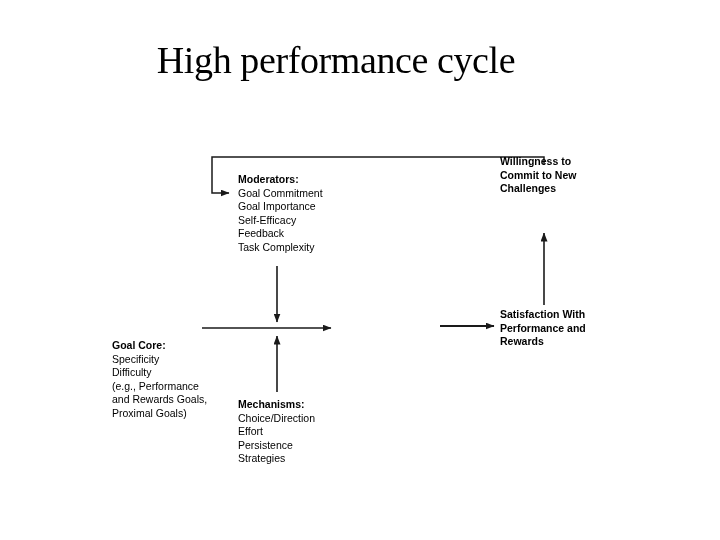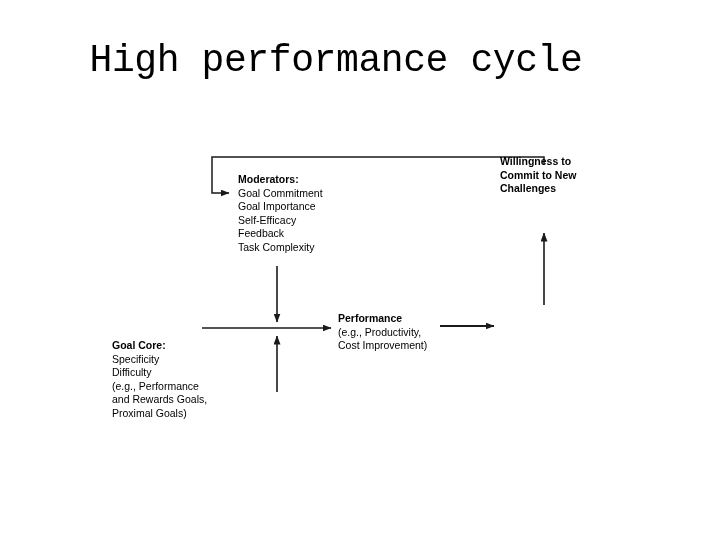--- a/index.html
+++ b/index.html
@@ -15,21 +15,21 @@
     background: #ffffff;
     overflow: hidden;
     font-family: "Liberation Sans", sans-serif;
   }
   #slide-title {
     position: absolute;
     left: 0;
     top: 40px;
     width: 672px;
     text-align: center;
-    font-family: Liberation Mono, monospace;
+    font-family: Liberation Serif, serif;
     font-size: 38px;
     font-weight: 400;
     color: #000000;
     letter-spacing: -0.4px;
     line-height: 1.1;
   }
 
   
   #diagram {
     position: absolute;
@@ -111,28 +111,35 @@
 
     <div class="node" id="node-goalcore">
       <div class="hd">Goal Core:</div>
       <div class="ln">Specificity</div>
       <div class="ln">Difficulty</div>
       <div class="ln">(e.g., Performance</div>
       <div class="ln">and Rewards Goals,</div>
       <div class="ln">Proximal Goals)</div>
     </div>
 
-    <div class="node" id="node-performance">
-      <div class="hd">Performance</div>
-      <div class="ln">(e.g., Productivity,</div>
-      <div class="ln">Cost Improvement)</div>
+
+    <div class="node allbold" id="node-satisfaction">
+      <div class="hd">Satisfaction With</div>
+      <div class="ln">Performance and</div>
+      <div class="ln">Rewards</div>
     </div>
-
 
     <div class="node allbold" id="node-willingness">
       <div class="hd">Willingness to</div>
       <div class="ln">Commit to New</div>
       <div class="ln">Challenges</div>
     </div>
 
+    <div class="node" id="node-mechanisms">
+      <div class="hd">Mechanisms:</div>
+      <div class="ln">Choice/Direction</div>
+      <div class="ln">Effort</div>
+      <div class="ln">Persistence</div>
+      <div class="ln">Strategies</div>
+    </div>
 
   </div>
 </div>
 
 </body></html>

